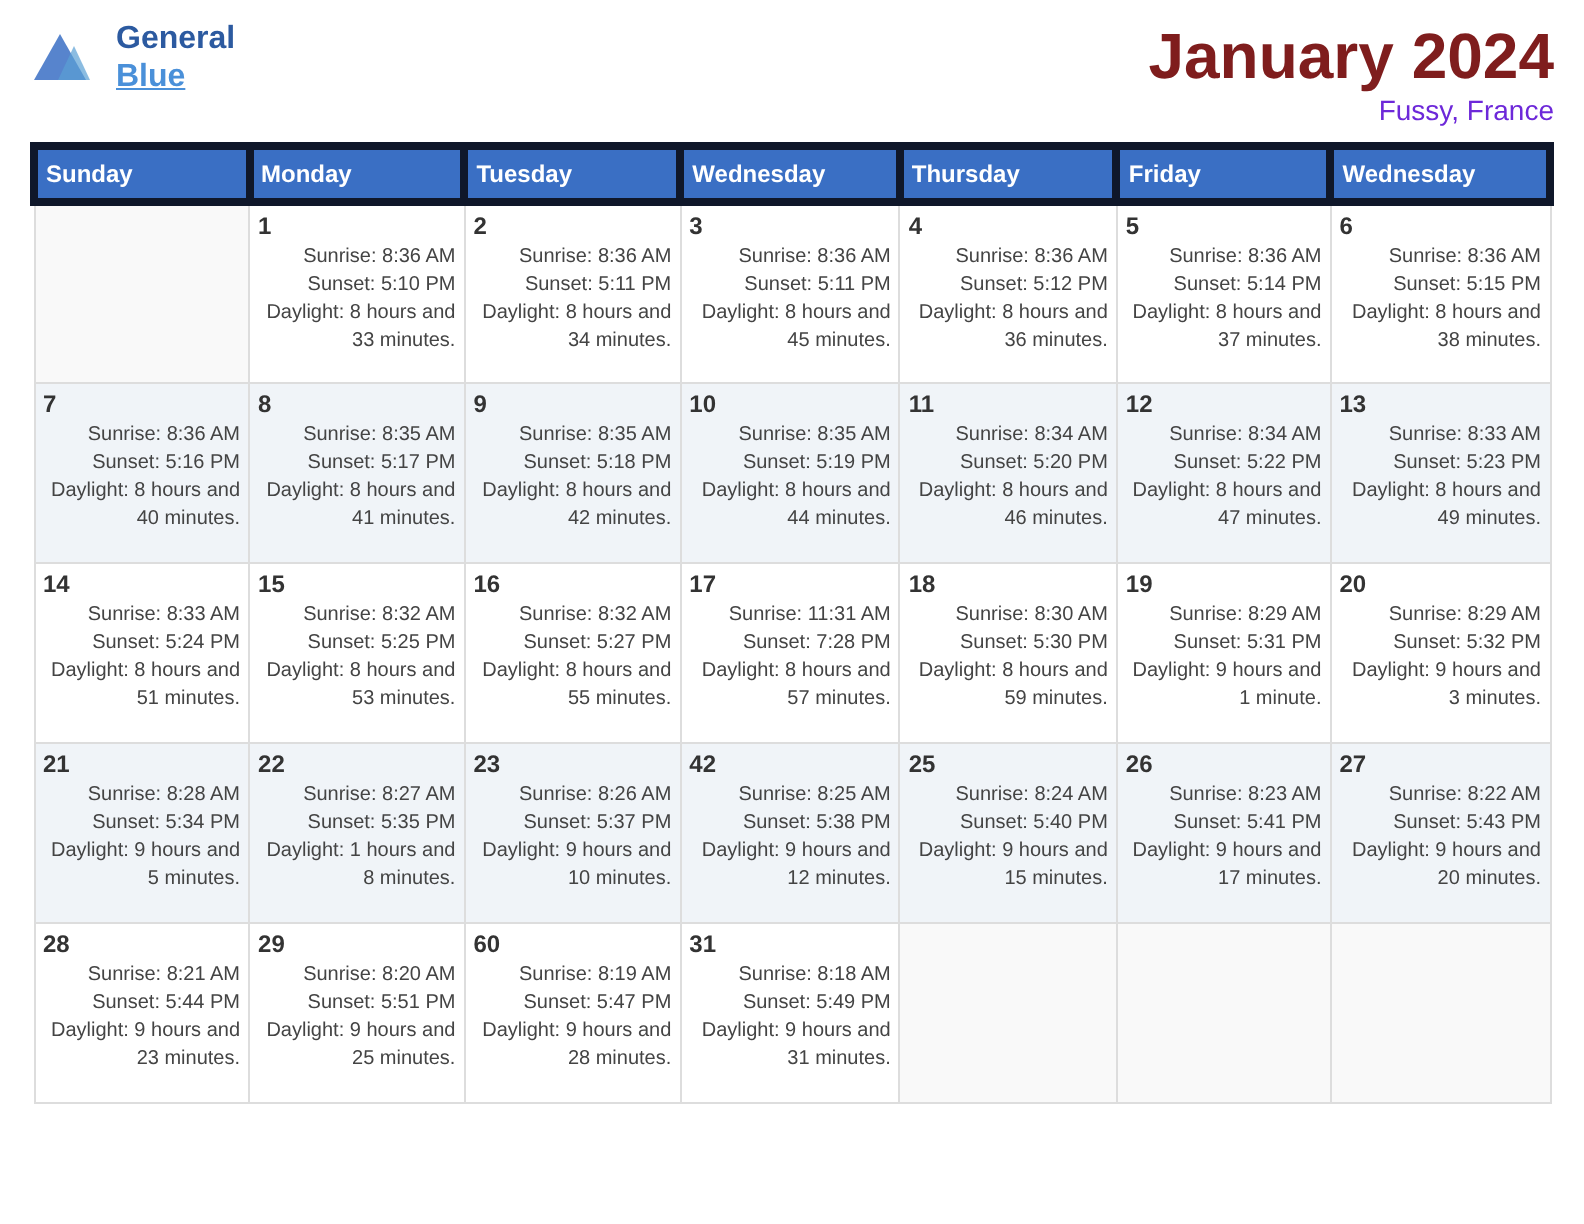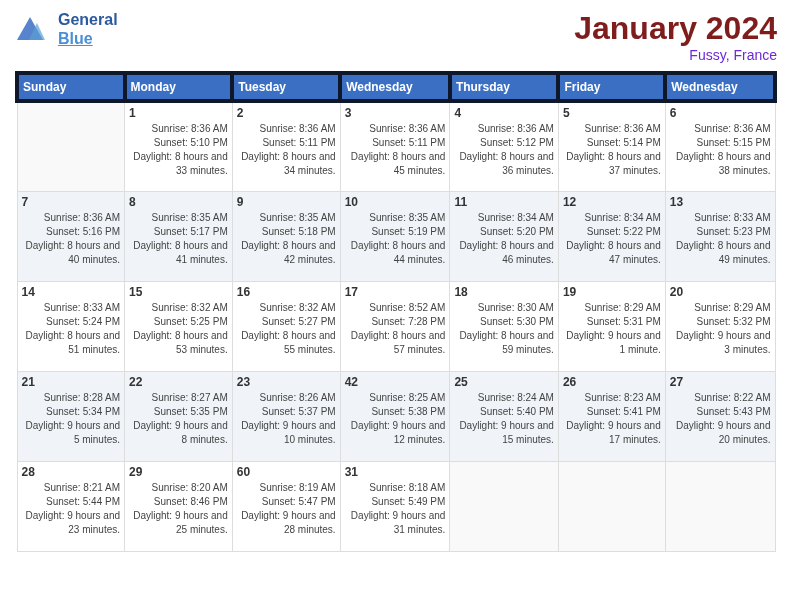--- a/index.html
+++ b/index.html
@@ -254,21 +254,21 @@
             <span class="day-number">16</span>
             <div class="day-info">
               <div>Sunrise: 8:32 AM</div>
               <div>Sunset: 5:27 PM</div>
               <div>Daylight: 8 hours and 55 minutes.</div>
             </div>
           </td>
           <td>
             <span class="day-number">17</span>
             <div class="day-info">
-              <div>Sunrise: 8:52 AM</div>
+              <div>Sunrise: 11:31 AM</div>
               <div>Sunset: 7:28 PM</div>
               <div>Daylight: 8 hours and 57 minutes.</div>
             </div>
           </td>
           <td>
             <span class="day-number">18</span>
             <div class="day-info">
               <div>Sunrise: 8:30 AM</div>
               <div>Sunset: 5:30 PM</div>
               <div>Daylight: 8 hours and 59 minutes.</div>
@@ -298,21 +298,21 @@
               <div>Sunrise: 8:28 AM</div>
               <div>Sunset: 5:34 PM</div>
               <div>Daylight: 9 hours and 5 minutes.</div>
             </div>
           </td>
           <td>
             <span class="day-number">22</span>
             <div class="day-info">
               <div>Sunrise: 8:27 AM</div>
               <div>Sunset: 5:35 PM</div>
-              <div>Daylight: 9 hours and 8 minutes.</div>
+              <div>Daylight: 1 hours and 8 minutes.</div>
             </div>
           </td>
           <td>
             <span class="day-number">23</span>
             <div class="day-info">
               <div>Sunrise: 8:26 AM</div>
               <div>Sunset: 5:37 PM</div>
               <div>Daylight: 9 hours and 10 minutes.</div>
             </div>
           </td>
@@ -355,21 +355,21 @@
             <div class="day-info">
               <div>Sunrise: 8:21 AM</div>
               <div>Sunset: 5:44 PM</div>
               <div>Daylight: 9 hours and 23 minutes.</div>
             </div>
           </td>
           <td>
             <span class="day-number">29</span>
             <div class="day-info">
               <div>Sunrise: 8:20 AM</div>
-              <div>Sunset: 8:46 PM</div>
+              <div>Sunset: 5:51 PM</div>
               <div>Daylight: 9 hours and 25 minutes.</div>
             </div>
           </td>
           <td>
             <span class="day-number">60</span>
             <div class="day-info">
               <div>Sunrise: 8:19 AM</div>
               <div>Sunset: 5:47 PM</div>
               <div>Daylight: 9 hours and 28 minutes.</div>
             </div>

